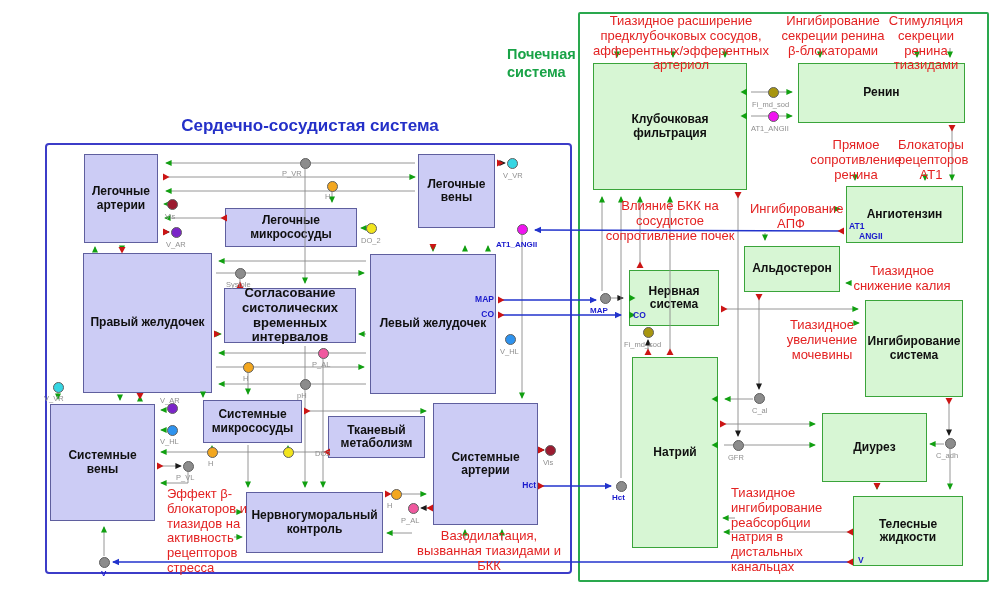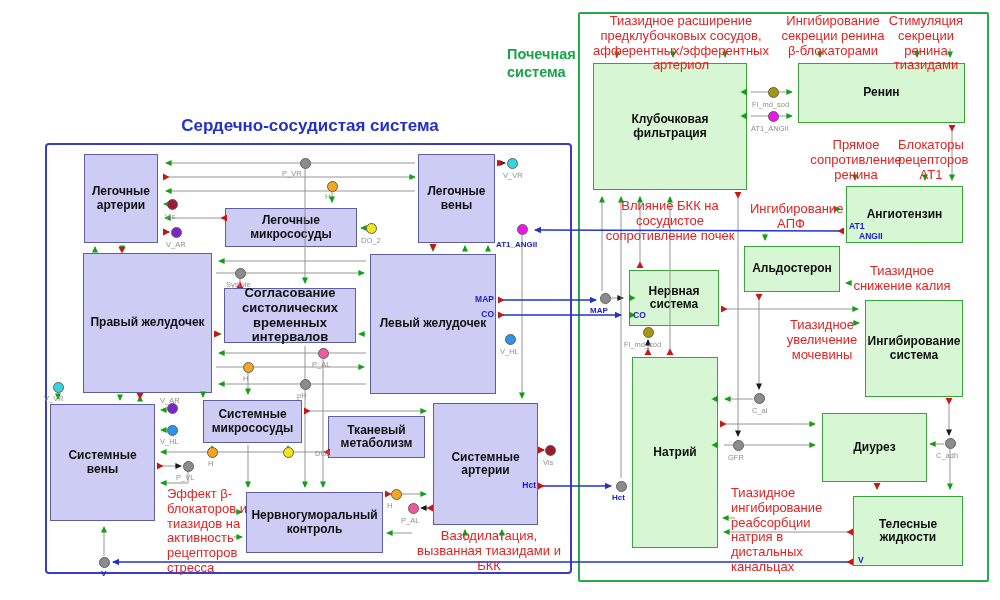--- a/index.html
+++ b/index.html
@@ -171,21 +171,21 @@
       <polygon points="629,311.5 635.5,315 629,318.5" fill="#11a011"></polygon>
       <polygon points="747,88.5 740.5,92 747,95.5" fill="#11a011"></polygon>
       <polygon points="747,112.5 740.5,116 747,119.5" fill="#11a011"></polygon>
       <polygon points="718,441.5 711.5,445 718,448.5" fill="#11a011"></polygon>
       <polygon points="718,395.5 711.5,399 718,402.5" fill="#11a011"></polygon>
     </g>
 </svg>
 
 <div class="box cbox" style="left:84px;top:154px;width:74px;height:89px">Легочные артерии</div>
 <div class="box cbox" style="left:225px;top:208px;width:132px;height:39px">Легочные микрососуды</div>
-<div class="box cbox" style="left:418px;top:154px;width:77px;height:89px">Легочные вены</div>
+<div class="box cbox" style="left:418px;top:154px;width:77px;height:74px">Легочные вены</div>
 <div class="box cbox" style="left:83px;top:253px;width:129px;height:140px">Правый желудочек</div>
 <div class="box cbox small" style="left:224px;top:288px;width:132px;height:55px">Согласование систолических временных интервалов</div>
 <div class="box cbox" style="left:370px;top:254px;width:126px;height:140px">Левый желудочек</div>
 <div class="box cbox" style="left:50px;top:404px;width:105px;height:117px">Системные вены</div>
 <div class="box cbox" style="left:203px;top:400px;width:99px;height:43px">Системные микрососуды</div>
 <div class="box cbox" style="left:328px;top:416px;width:97px;height:42px">Тканевый метаболизм</div>
 <div class="box cbox" style="left:433px;top:403px;width:105px;height:122px">Системные артерии</div>
 <div class="box cbox" style="left:246px;top:492px;width:137px;height:61px">Нервногуморальный контроль</div>
 
 <div class="box rbox" style="left:593px;top:63px;width:154px;height:127px">Клубочковая фильтрация</div>

